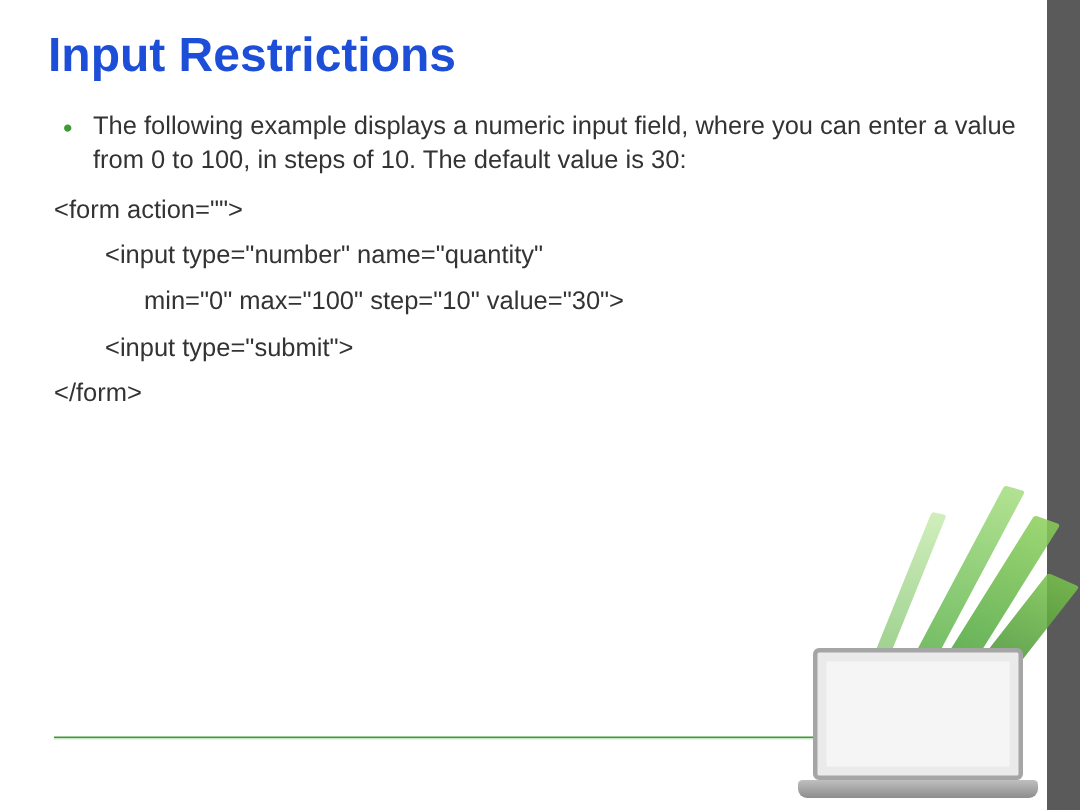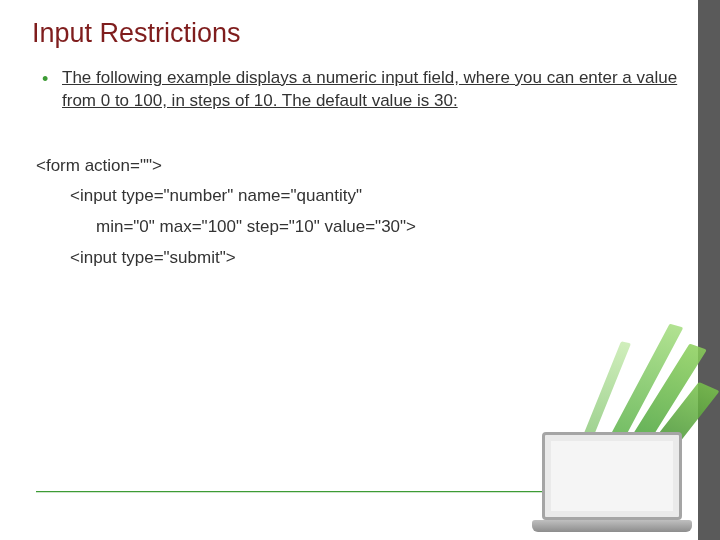--- a/index.html
+++ b/index.html
@@ -16,38 +16,37 @@
     top: 0;
     right: 0;
     width: 22px;
     height: 540px;
     background: #5a5a5a;
   }
   .content {
     padding: 18px 40px 0 36px;
   }
   .title {
-    color: #7f1d1d;
-    font-size: 27px;
-    font-weight: 400;
+    color: #1d4ed8;
+    font-size: 32px;
+    font-weight: 700;
     margin-bottom: 18px;
     margin-left: -4px;
   }
   ul.bullets {
     list-style: none;
     padding-left: 0;
   }
   ul.bullets > li {
     position: relative;
     padding-left: 26px;
     color: #333333;
     font-size: 17px;
     line-height: 1.35;
-    margin-bottom: 38px;
-    text-decoration: underline;
+    margin-bottom: 6px;
   }
   ul.bullets > li::before {
     content: "•";
     position: absolute;
     left: 6px;
     top: 0;
     color: #3d9b35;
     font-size: 18px;
   }
   .code-block {
@@ -120,20 +119,21 @@
 
   <ul class="bullets">
     <li>The following example displays a numeric input field, where you can enter a value from 0 to 100, in steps of 10. The default value is 30:</li>
   </ul>
 
   <div class="code-block">
     <div class="code-line">&lt;form action=""&gt;</div>
     <div class="code-line indent1">&lt;input type="number" name="quantity"</div>
     <div class="code-line indent2">min="0" max="100" step="10" value="30"&gt;</div>
     <div class="code-line indent1">&lt;input type="submit"&gt;</div>
+    <div class="code-line">&lt;/form&gt;</div>
   </div>
 </div>
 
 <div class="footer-line"></div>
 
 <div class="deco">
   <div class="stream s3"></div>
   <div class="stream s2"></div>
   <div class="stream s1"></div>
   <div class="stream s4"></div>

